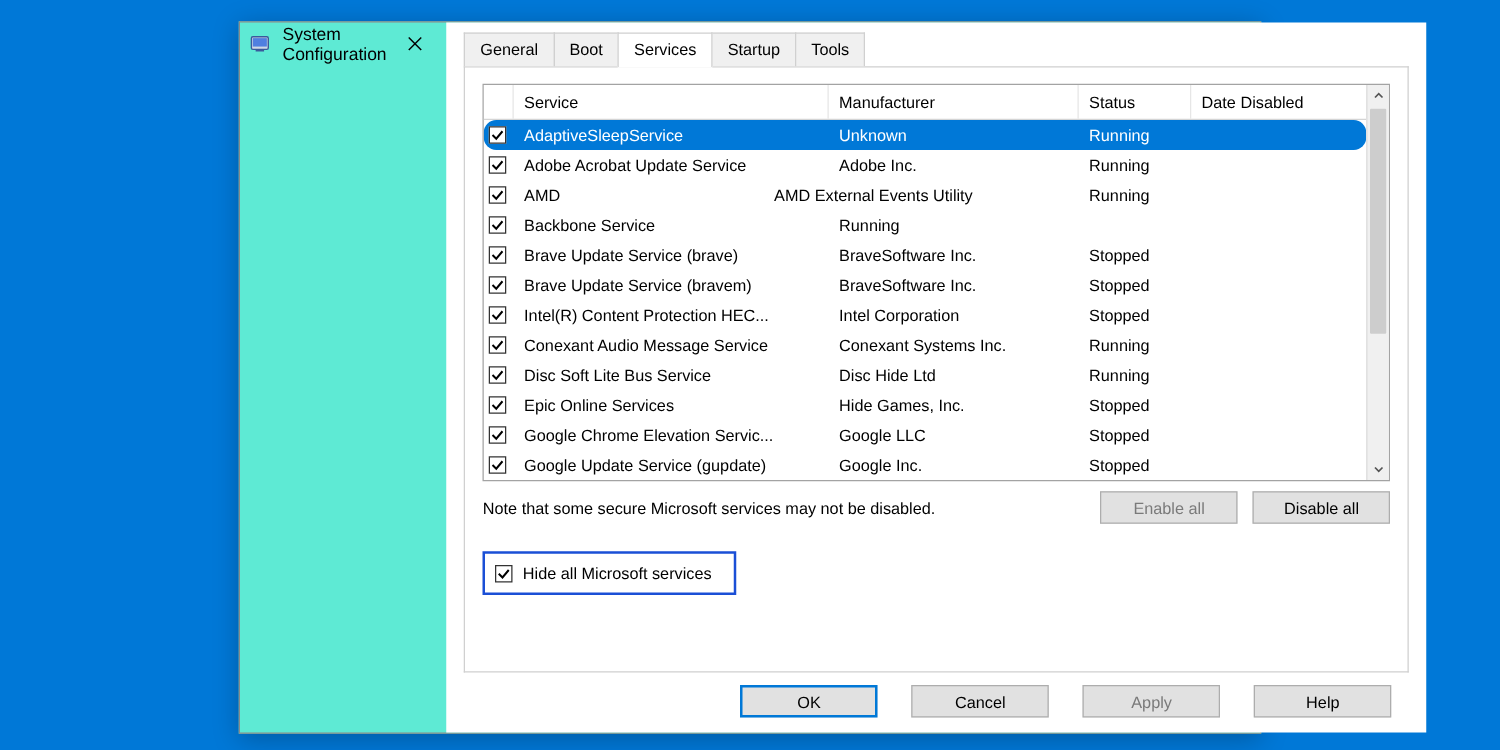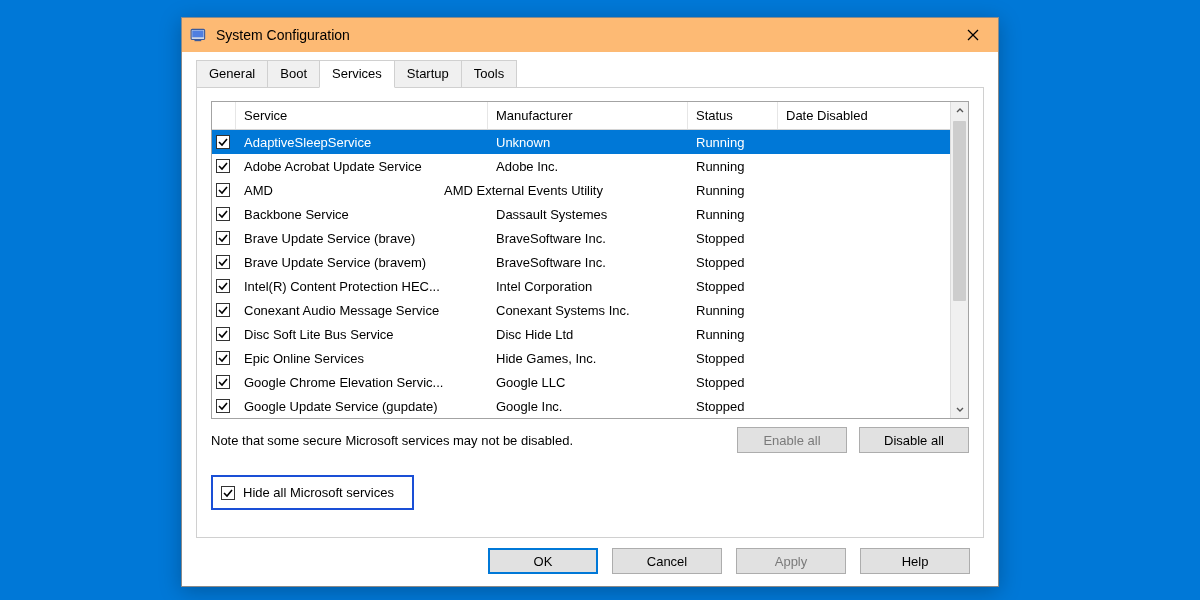--- a/index.html
+++ b/index.html
@@ -10,28 +10,28 @@
     background: #0078d7;
     font-family: 'Segoe UI', Tahoma, sans-serif;
     font-size: 13px;
     color: #000;
     position: relative;
     overflow: hidden;
   }
   .window {
     position: absolute;
     top: 17px;
-    left: 181px;
+    left: 191px;
     width: 818px;
     height: 570px;
-    background: #fdba74;
+    background: #5eead4;
     border: 1px solid #8a8a8a;
     box-shadow: 0 4px 20px rgba(0,0,0,0.25);
     display: flex;
-    flex-direction: column;
+    flex-direction: row;
   }
   .titlebar {
     display: flex;
     align-items: center;
     height: 34px;
     padding: 0 2px 0 8px;
   }
   .titlebar .icon-box {
     width: 18px;
     height: 18px;
@@ -121,20 +121,21 @@
   .lv-body { }
   .lv-row {
     display: flex;
     align-items: center;
     height: 24px;
     font-size: 13px;
   }
   .lv-row.selected {
     background: #0078d7;
     color: #fff;
+    border-radius: 10px;
   }
   .lv-cell {
     padding: 0 8px;
     white-space: nowrap;
     overflow: hidden;
     text-overflow: ellipsis;
   }
   .lv-check {
     width: 24px;
     padding: 0 4px;
@@ -195,21 +196,21 @@
     display:inline-flex;
     align-items:center;
     gap: 8px;
     border: 2px solid #1a4fd6;
     padding: 8px 18px 8px 8px;
     width: fit-content;
   }
   .bottom-buttons {
     display:flex;
     justify-content:flex-end;
-    gap: 14px;
+    gap: 27px;
     padding: 10px 14px 0 14px;
   }
   .btn.primary {
     border: 2px solid #0078d7;
     background:#e1e1e1;
   }
 </style>
 </head>
 <body>
 
@@ -295,21 +296,20 @@
               </div>
               <div class="lv-row">
                 <div class="lv-check">
                   <span class="chk">
                     <svg viewBox="0 0 10 10">
                       <path d="M1 5 L4 8 L9 2" fill="none" stroke="#000" stroke-width="1.6"></path>
                     </svg>
                   </span>
                 </div>
                 <div class="lv-cell c-service">Backbone Service</div>
-                <div class="lv-cell c-manuf">Dassault Systemes</div>
                 <div class="lv-cell c-status">Running</div>
                 <div class="lv-cell c-date"></div>
               </div>
               <div class="lv-row">
                 <div class="lv-check">
                   <span class="chk">
                     <svg viewBox="0 0 10 10">
                       <path d="M1 5 L4 8 L9 2" fill="none" stroke="#000" stroke-width="1.6"></path>
                     </svg>
                   </span>

